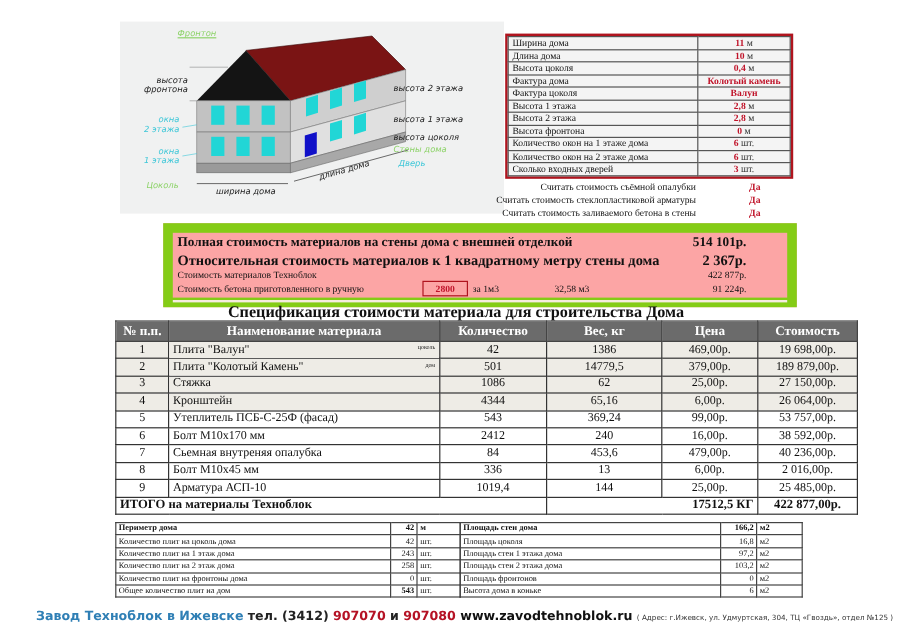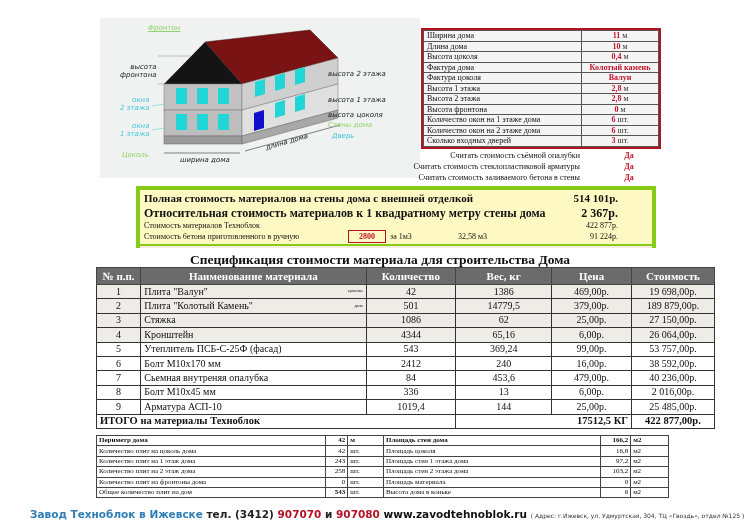--- a/index.html
+++ b/index.html
@@ -19,21 +19,21 @@
   .params td { border:1px solid #555; font-size:8px; height:9.5px; padding:0 3px; line-height:9px; white-space:nowrap; }
   .params td.val { color:#c0142a; font-weight:bold; text-align:center; width:70px; }
   .params td.val .unit { color:#333; font-weight:normal; }
 
   .flags { position:absolute; left:380px; top:150px; width:280px; font-size:8px; }
   .flag-row { display:flex; height:11px; line-height:11px;gap:20px; }
   .flag-row .lbl { width:200px; text-align:right; }
   .flag-row .v { width:58px; text-align:center; color:#c0142a; font-weight:bold; }
 
   
-  .summary { position:absolute; left:136px; top:186px; width:512px; height:54px; border:4px solid #84cc16; background:#fef9c3; }
+  .summary { position:absolute; left:136px; top:186px; width:512px; height:54px; border:8px solid #84cc16; background:#fca5a5; }
   .sum-row { position:absolute; left:4px; right:4px; white-space:nowrap; }
   .sum-row .r { position:absolute; right:30px; }
   .s1 { top:2px; font-size:11px; font-weight:bold; }
   .s2 { top:16px; font-size:12px; font-weight:bold; }
   .s3 { top:31px; font-size:8px; }
   .s4 { top:42px; font-size:8px; }
   .conc-input { position:absolute; left:208px; top:40px; width:36px; height:11px; border:1.5px solid #b0141e; color:#c0142a; font-weight:bold; font-size:8px; text-align:center; line-height:11px; }
   .conc-unit { position:absolute; left:250px; }
   .conc-vol { position:absolute; left:318px; }
   .bottom-band { position:absolute; left:0; right:0; bottom:-4px; height:2px; background:#f5ecdf; }
@@ -380,21 +380,21 @@
         <td>Площадь стен 1 этажа дома</td>
         <td class="num">97,2</td>
         <td>м2</td>
       </tr>
     <tr>
         <td>Площадь стен 2 этажа дома</td>
         <td class="num">103,2</td>
         <td>м2</td>
       </tr>
     <tr>
-        <td>Площадь материала</td>
+        <td>Площадь фронтонов</td>
         <td class="num">0</td>
         <td>м2</td>
       </tr>
     <tr>
         <td>Высота дома в коньке</td>
         <td class="num">6</td>
         <td>м2</td>
       </tr>
   </tbody>
 </table>

